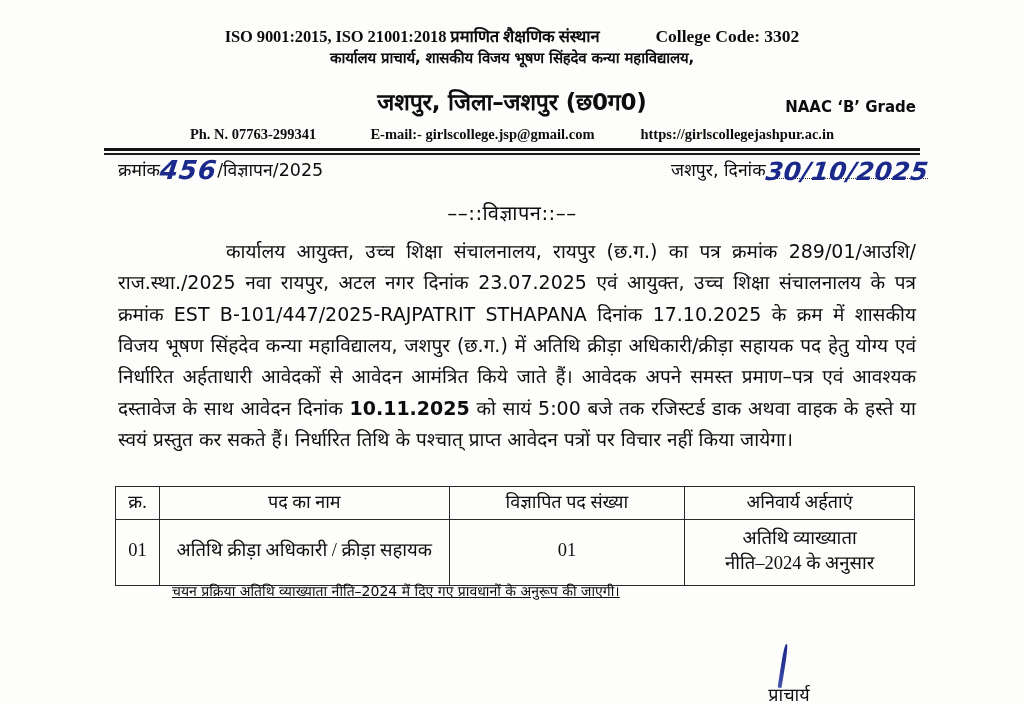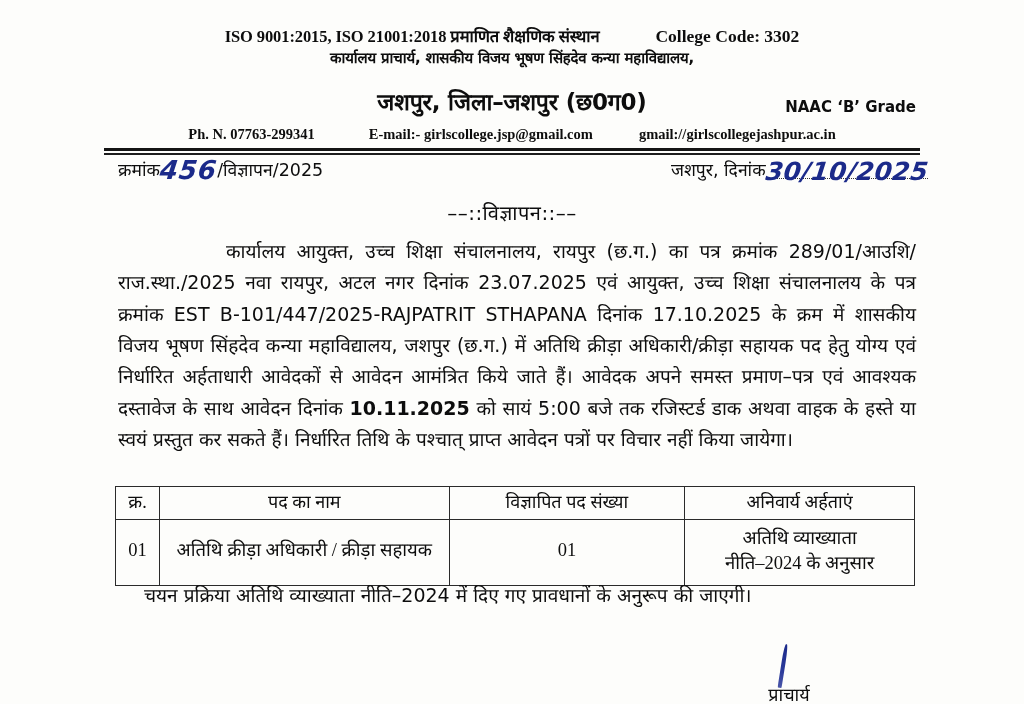--- a/index.html
+++ b/index.html
@@ -213,28 +213,29 @@
   td.c-post { text-align: center; padding-left: 6px; padding-right: 6px; }
   .col1 { width: 44px; }
   .col2 { width: 290px; }
   .col3 { width: 236px; }
   .col4 { width: 230px; }
 
   
   .closing {
     position: absolute;
     top: 580px;
-    left: 102px;
+    left: 130px;
     width: 798px;
     font-family: "DejaVu Sans", sans-serif;
-    font-size: 19px;
+    font-size: 14px;
     line-height: 1.65;
     text-align: justify;
     text-align-last: left;
     text-indent: 42px;
+    text-decoration: underline;
   }
 
   
   .sig-block {
     position: absolute;
     top: 648px;
     right: 150px;
     width: 170px;
     text-align: center;
   }
@@ -271,21 +272,21 @@
     <div class="lh-name">कार्यालय प्राचार्य, शासकीय विजय भूषण सिंहदेव कन्या महाविद्यालय,</div>
 
     <div class="lh-row3">
       <div class="lh-city">जशपुर, जिला–जशपुर (छ0ग0)</div>
       <div class="naac">NAAC ‘B’ Grade</div>
     </div>
 
     <div class="lh-contact">
       <span class="ph">Ph. N. 07763-299341</span>
       <span>E-mail:- girlscollege.jsp@gmail.com</span>
-      <span>gmail://girlscollegejashpur.ac.in</span>
+      <span>https://girlscollegejashpur.ac.in</span>
     </div>
 
     <div class="rule-wrap">
       <div class="rule-thick"></div>
       <div class="rule-thin"></div>
     </div>
   </div>
 
   <div class="refline">
     <div class="ref-left">

